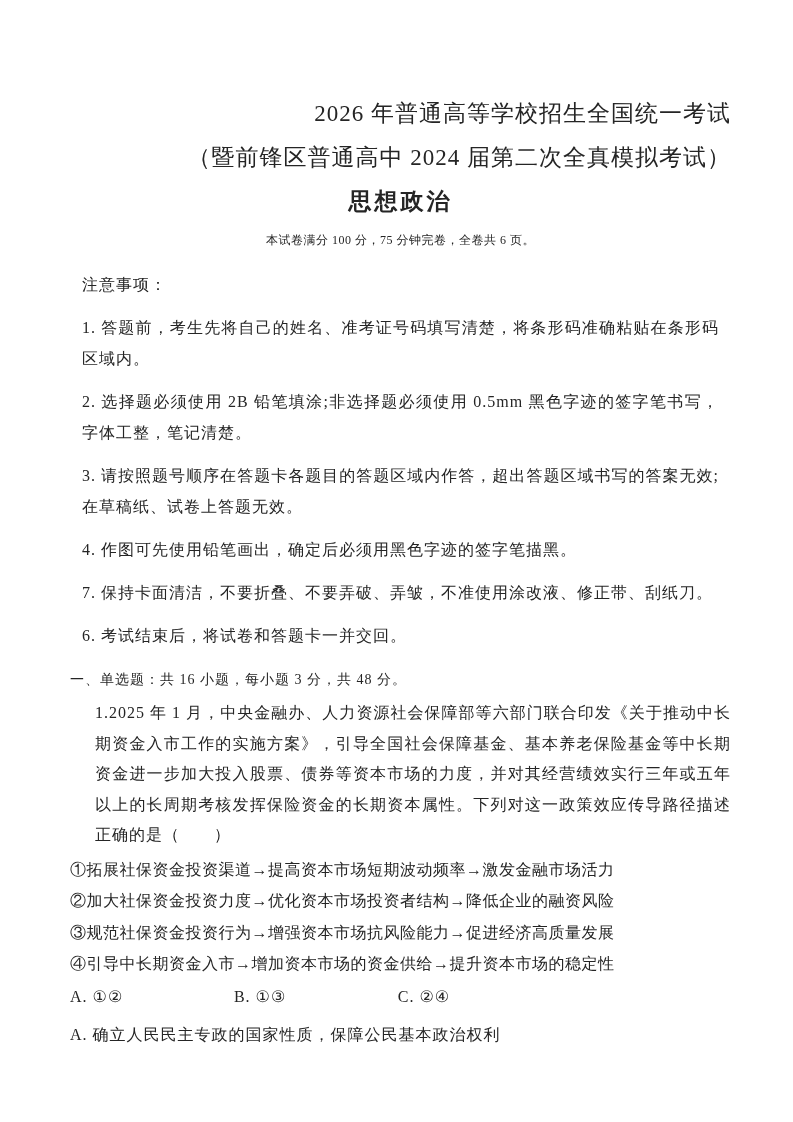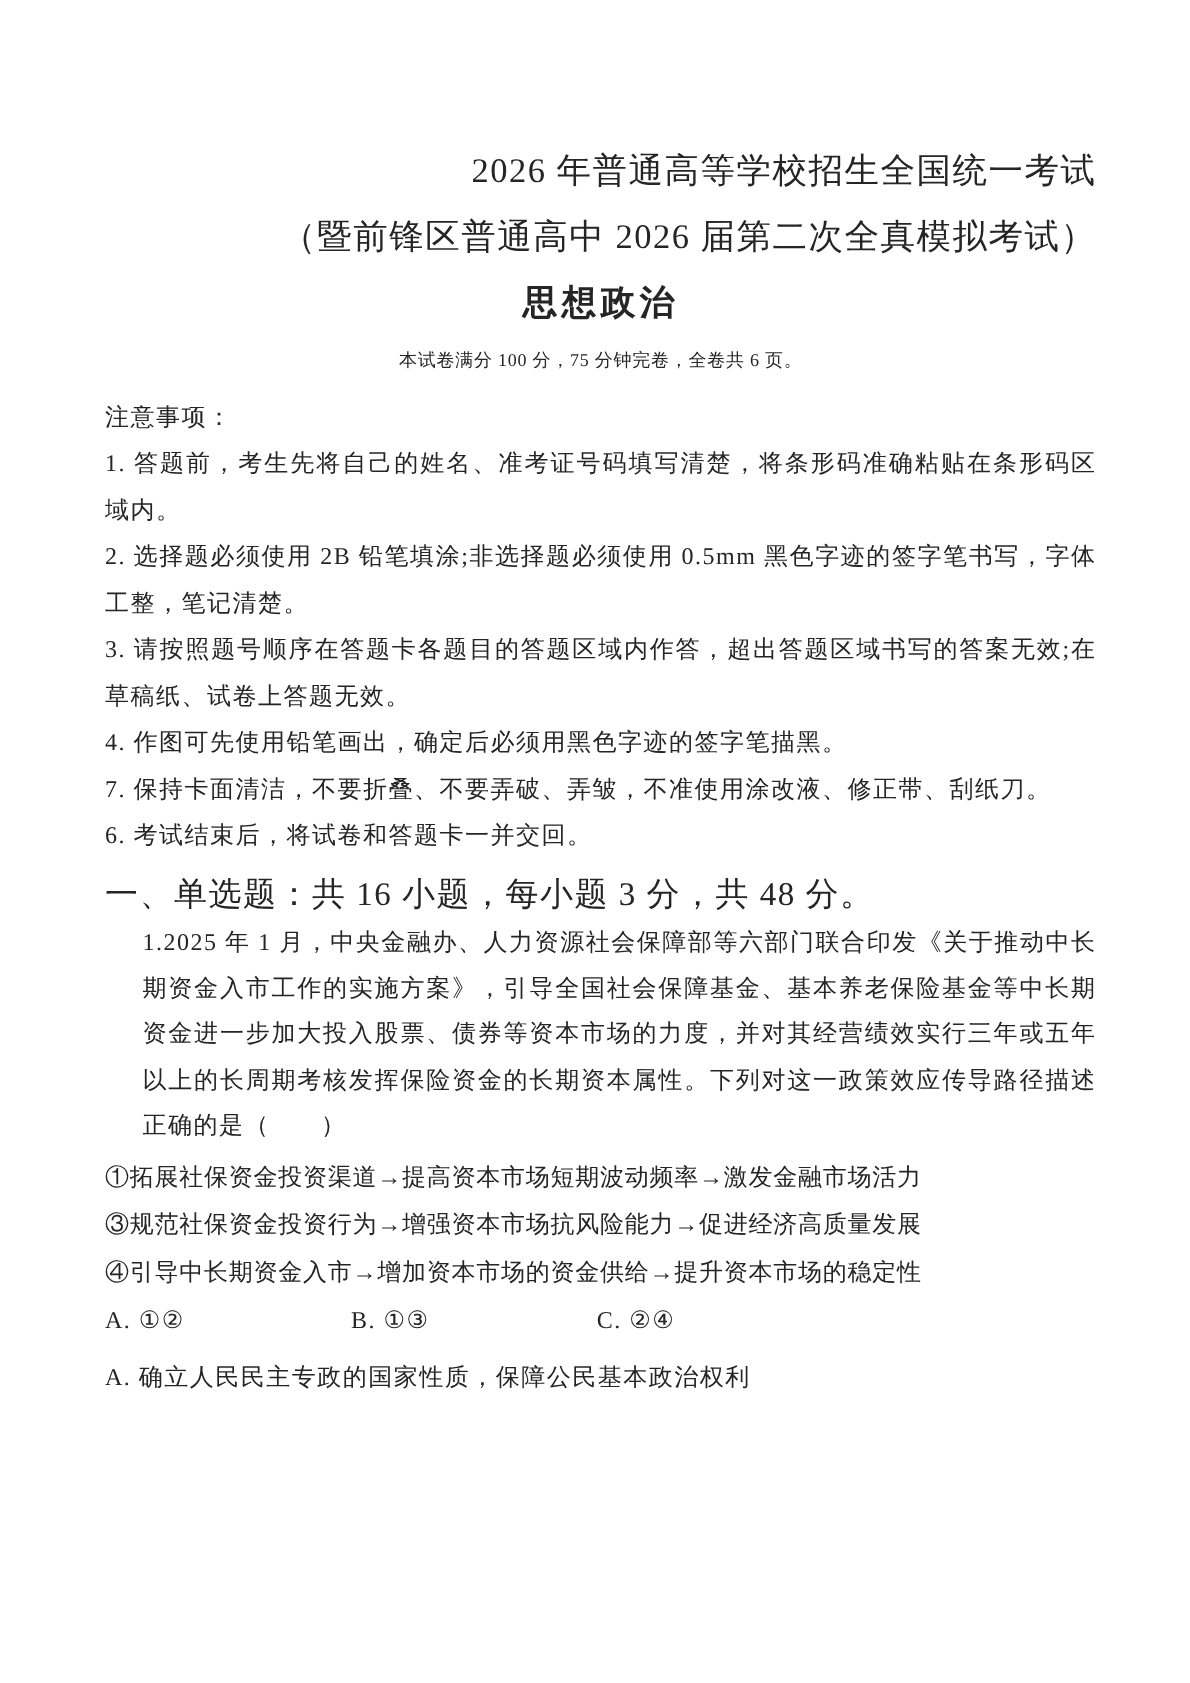--- a/index.html
+++ b/index.html
@@ -39,23 +39,23 @@
   }
   
   .notice, .main { margin-top: 6px; }
   .body-line {
     font-size: 16px;
     line-height: 31px;
     letter-spacing: 1px;
     text-align: justify;
     text-justify: inter-character;
   }
-  .notice p { margin: 0; }
+  .notice p { margin: 12px; }
   .section-heading {
-    font-size: 22px;
+    font-size: 14px;
     line-height: 33px;
     letter-spacing: 1px;
     margin-top: 2px;
   }
   .stem {
     font-size: 16px;
     line-height: 30.5px;
     letter-spacing: 1px;
     text-align: justify;
     text-justify: inter-character;
@@ -83,21 +83,21 @@
     margin-top: 7px;
   }
 </style>
 </head>
 <body>
 
 <div class="page">
 
   <header class="titles">
     <div class="title-line">2026 年普通高等学校招生全国统一考试</div>
-    <div class="title-line">（暨前锋区普通高中 2026 届第二次全真模拟考试）</div>
+    <div class="title-line">（暨前锋区普通高中 2024 届第二次全真模拟考试）</div>
     <div class="subject">思想政治</div>
     <div class="exam-info">本试卷满分 100 分，75 分钟完卷，全卷共 6 页。</div>
   </header>
 
   <section class="notice">
     <p class="body-line">注意事项：</p>
     <p class="body-line">1. 答题前，考生先将自己的姓名、准考证号码填写清楚，将条形码准确粘贴在条形码区域内。</p>
     <p class="body-line">2. 选择题必须使用 2B 铅笔填涂;非选择题必须使用 0.5mm 黑色字迹的签字笔书写，字体工整，笔记清楚。</p>
     <p class="body-line">3. 请按照题号顺序在答题卡各题目的答题区域内作答，超出答题区域书写的答案无效;在草稿纸、试卷上答题无效。</p>
     <p class="body-line">4. 作图可先使用铅笔画出，确定后必须用黑色字迹的签字笔描黑。</p>
@@ -105,20 +105,21 @@
     <p class="body-line">6. 考试结束后，将试卷和答题卡一并交回。</p>
   </section>
 
   <main class="main">
     <p class="section-heading">一、单选题：共 16 小题，每小题 3 分，共 48 分。</p>
 
     <article>
       <p class="stem">1.2025 年 1 月，中央金融办、人力资源社会保障部等六部门联合印发《关于推动中长期资金入市工作的实施方案》，引导全国社会保障基金、基本养老保险基金等中长期资金进一步加大投入股票、债券等资本市场的力度，并对其经营绩效实行三年或五年以上的长周期考核发挥保险资金的长期资本属性。下列对这一政策效应传导路径描述正确的是（　　）</p>
       <div class="statements">
         <p class="statement">①拓展社保资金投资渠道→提高资本市场短期波动频率→激发金融市场活力</p>
+        <p class="statement">②加大社保资金投资力度→优化资本市场投资者结构→降低企业的融资风险</p>
         <p class="statement">③规范社保资金投资行为→增强资本市场抗风险能力→促进经济高质量发展</p>
         <p class="statement">④引导中长期资金入市→增加资本市场的资金供给→提升资本市场的稳定性</p>
       </div>
       <div class="options-row">
         <span>A. ①②</span>
         <span>B. ①③</span>
         <span>C. ②④</span>
       </div>
     </article>
 

